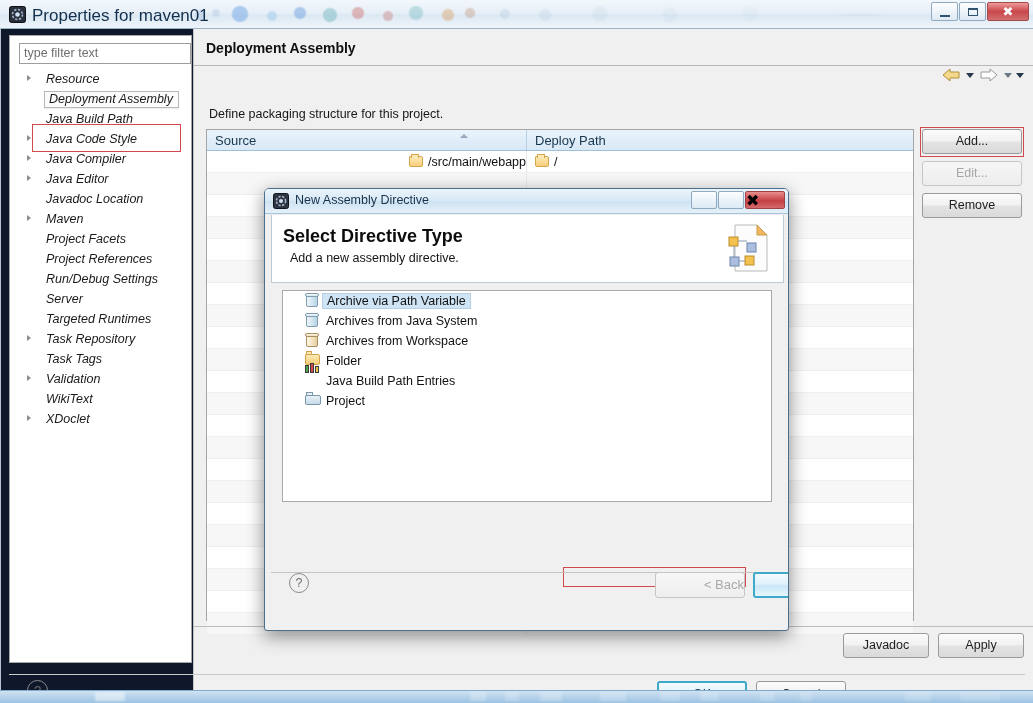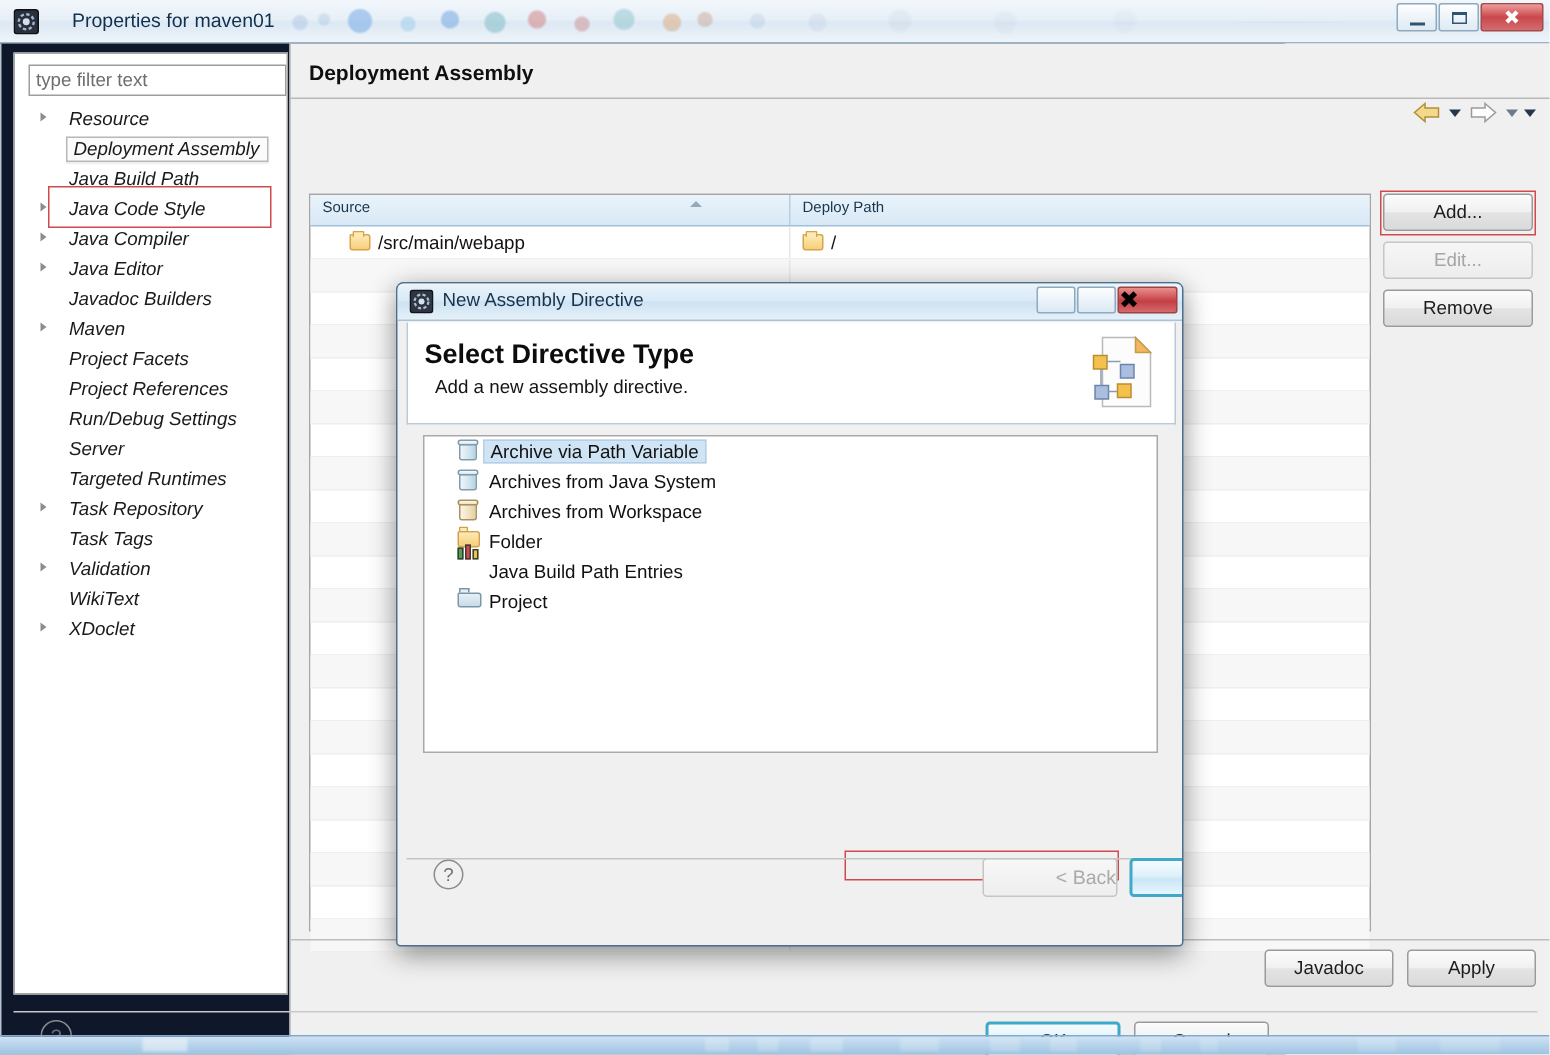--- a/index.html
+++ b/index.html
@@ -41,22 +41,22 @@
       radial-gradient(circle at 750px 14px, rgba(175,195,215,.1) 0 6px, rgba(175,195,215,0) 9px),
       radial-gradient(ellipse at 860px 15px, rgba(190,200,215,.18) 0 28px, rgba(190,200,215,0) 40px),
       linear-gradient(180deg, #f2f7fb 0%, #e7eff7 46%, #dce8f3 54%, #eef4fa 100%);
     border-bottom: 1px solid #9ab2c4;
   }
   .tb-icon {
     position: absolute; left: 9px; top: 6px;
     width: 17px; height: 17px;
   }
   .tb-title {
-    position: absolute; left: 48px; top: 6px;
-    font-size: 13px; color: #11304d;
+    position: absolute; left: 32px; top: 6px;
+    font-size: 17px; color: #11304d;
     white-space: nowrap;
   }
   .wbtns { position: absolute; right: 4px; top: 2px; display: flex; gap: 1px; }
   .wbtn {
     width: 27px; height: 19px;
     border: 1px solid #8fa9bf;
     border-radius: 2px;
     background: linear-gradient(180deg, rgba(255,255,255,.9), rgba(222,234,244,.85));
     position: relative;
   }
@@ -149,33 +149,33 @@
 
   
   .tablewrap {
     position: absolute; left: 12px; top: 100px;
     width: 708px; height: 492px;
     background: #fff;
     border: 1px solid #a5a5a5;
   }
   .thead { display: flex; height: 21px; background: linear-gradient(180deg,#e9f3fb,#d8e9f6);
            border-bottom: 1px solid #9fc0d8; }
-  .th { font-size: 10px; color: #18374d; padding: 3px 0 0 8px; position: relative; }
+  .th { font-size: 13px; color: #18374d; padding: 3px 0 0 8px; position: relative; }
   .th.c1 { width: 320px; border-right: 1px solid #b7cfe2; }
   .th.c2 { width: 386px; }
   .th .sortmark {
     position: absolute; right: 58px; top: 4px;
     width: 0; height: 0;
     border-left: 4px solid transparent; border-right: 4px solid transparent;
     border-bottom: 4px solid #93a9bb;
   }
   .trow { display: flex; height: 22px; border-bottom: 1px solid #efefef; }
   .trow.alt { background: #f7f7f7; }
   .tc { font-size: 12.5px; color: #111; display: flex; align-items: center; }
-  .tc.c1 { width: 320px; padding-left: 26px; border-right: 1px solid #e7e7e7; }
+  .tc.c1 { width: 320px; padding-left: 26px; border-right: 1px solid #e7e7e7; justify-content: flex-end; }
   .tc.c2 { width: 386px; padding-left: 8px; }
   .folder-ic {
     width: 14px; height: 11px; margin-right: 5px; flex: 0 0 auto;
     background: linear-gradient(180deg,#fde9b4,#f6cf7b);
     border: 1px solid #d6a44a; border-radius: 1px 2px 2px 2px;
     position: relative;
   }
   .folder-ic:before {
     content:""; position:absolute; left:1px; top:-3px; width:6px; height:3px;
     background:#fde9b4; border:1px solid #d6a44a; border-bottom:none; border-radius:1px 1px 0 0;
@@ -376,21 +376,21 @@
           </div>
           <div class="tnode">
             <span class="arrow"></span>
             <span class="tlabel">Java Compiler</span>
           </div>
           <div class="tnode">
             <span class="arrow"></span>
             <span class="tlabel">Java Editor</span>
           </div>
           <div class="tnode">
-            <span class="tlabel">Javadoc Builders</span>
+            <span class="tlabel">Javadoc Location</span>
           </div>
           <div class="tnode">
             <span class="arrow"></span>
             <span class="tlabel">Maven</span>
           </div>
           <div class="tnode">
             <span class="tlabel">Project Facets</span>
           </div>
           <div class="tnode">
             <span class="tlabel">Project References</span>
@@ -440,20 +440,21 @@
         <span class="navcaret"></span>
         <span class="navarrow">
           <svg width="22" height="18" viewBox="0 0 22 18">
             <path d="M12 3 L19 9 L12 15 L12 12 L3 12 L3 6 L12 6 Z" fill="#fdfdfd" stroke="#9a9a9a" stroke-width="1"></path>
           </svg>
         </span>
         <span class="navcaret" style="border-top-color:#6c7b8a"></span>
         <span class="navcaret"></span>
       </div>
 
+      <div class="pagedesc">Define packaging structure for this project.</div>
 
       <div class="tablewrap">
         <div class="thead">
           <div class="th c1">
             <span>Source</span>
             <span class="sortmark"></span>
           </div>
           <div class="th c2">
             <span>Deploy Path</span>
           </div>

